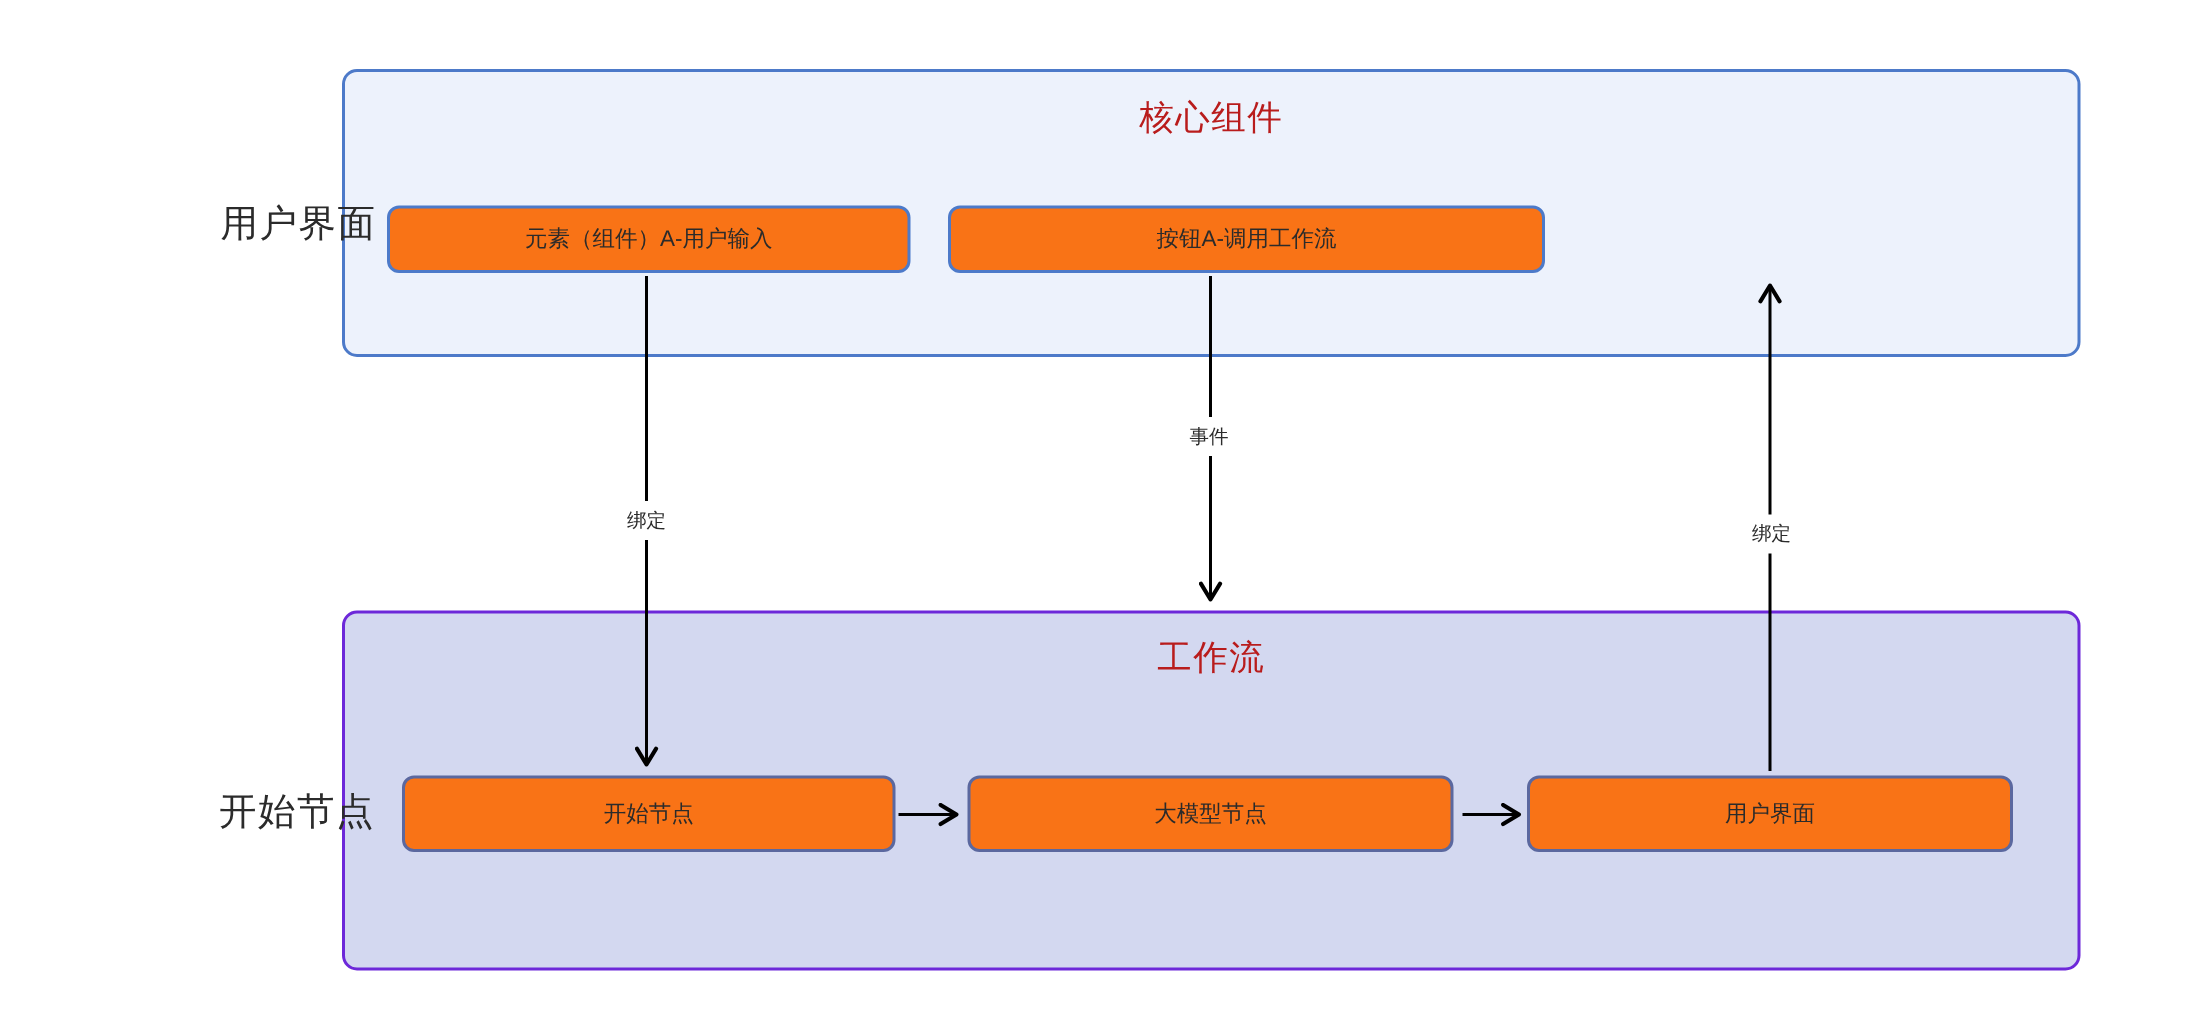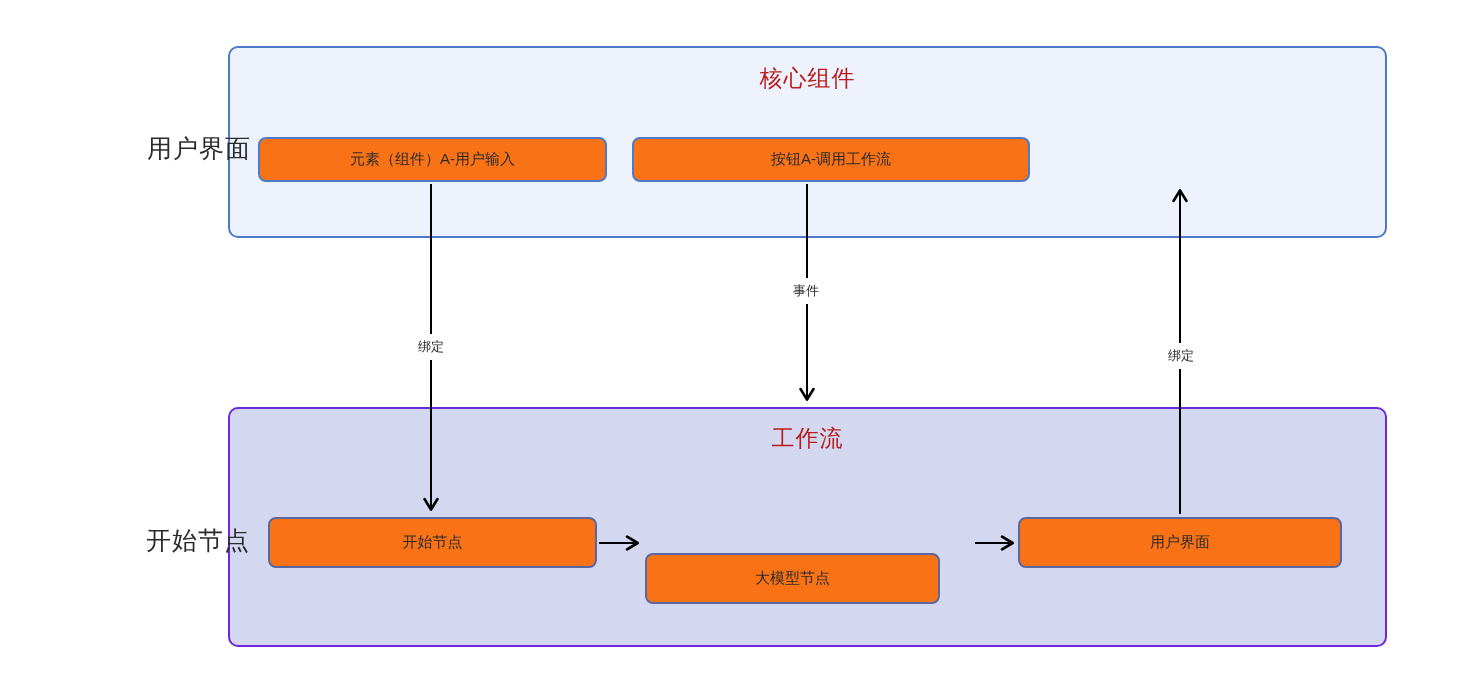--- a/index.html
+++ b/index.html
@@ -57,21 +57,21 @@
     font-size: 15px;
     color: #2b2b2b;
     white-space: nowrap;
   }
   .ui-node    { top: 89px;  height: 45px; border: 2px solid #4d7ac9; }
   .logic-node { top: 108px; height: 51px; border: 2px solid #5b689f; }
   .node-a     { left: 28px;  width: 349px; }
   .node-btn   { left: 402px; width: 398px; }
   .node-b     { left: 775px; width: 349px; }
   .node-start { left: 38px;  width: 329px; }
-  .node-llm   { left: 415px; width: 295px; margin-top: 36px; }
+  .node-llm   { left: 415px; width: 324px; }
   .node-end   { left: 788px; width: 324px; }
 
   
   .edges {
     position: absolute; left: 0; top: 0;
     width: 1472px; height: 680px;
     z-index: 5;
     pointer-events: none;
   }
   .edge-line { stroke: #000000; stroke-width: 2; }

